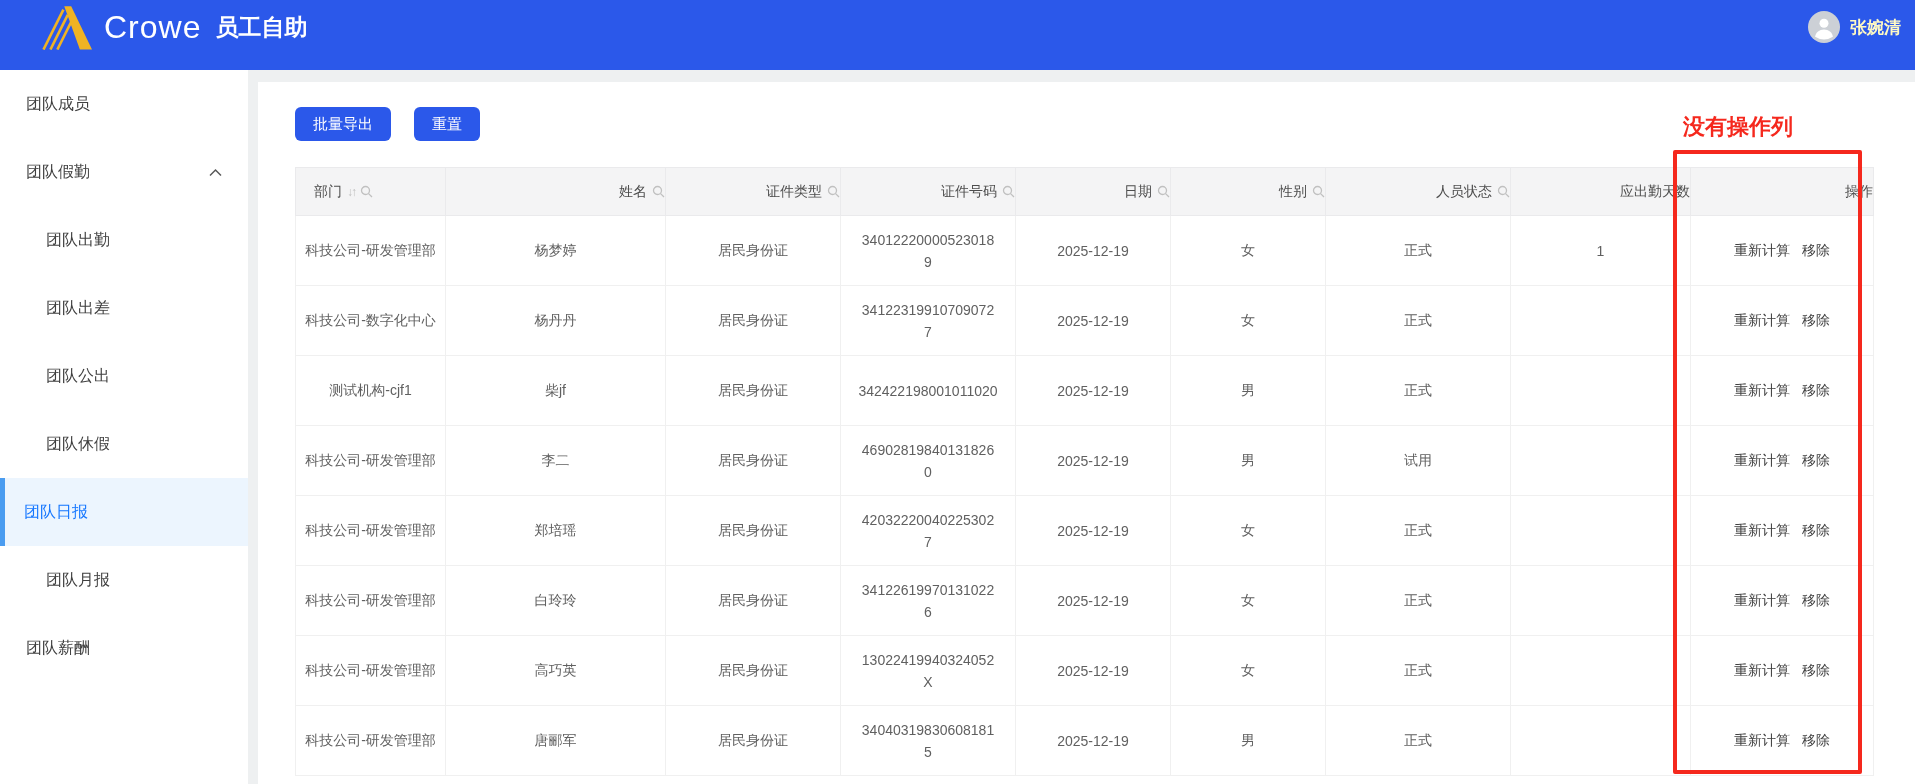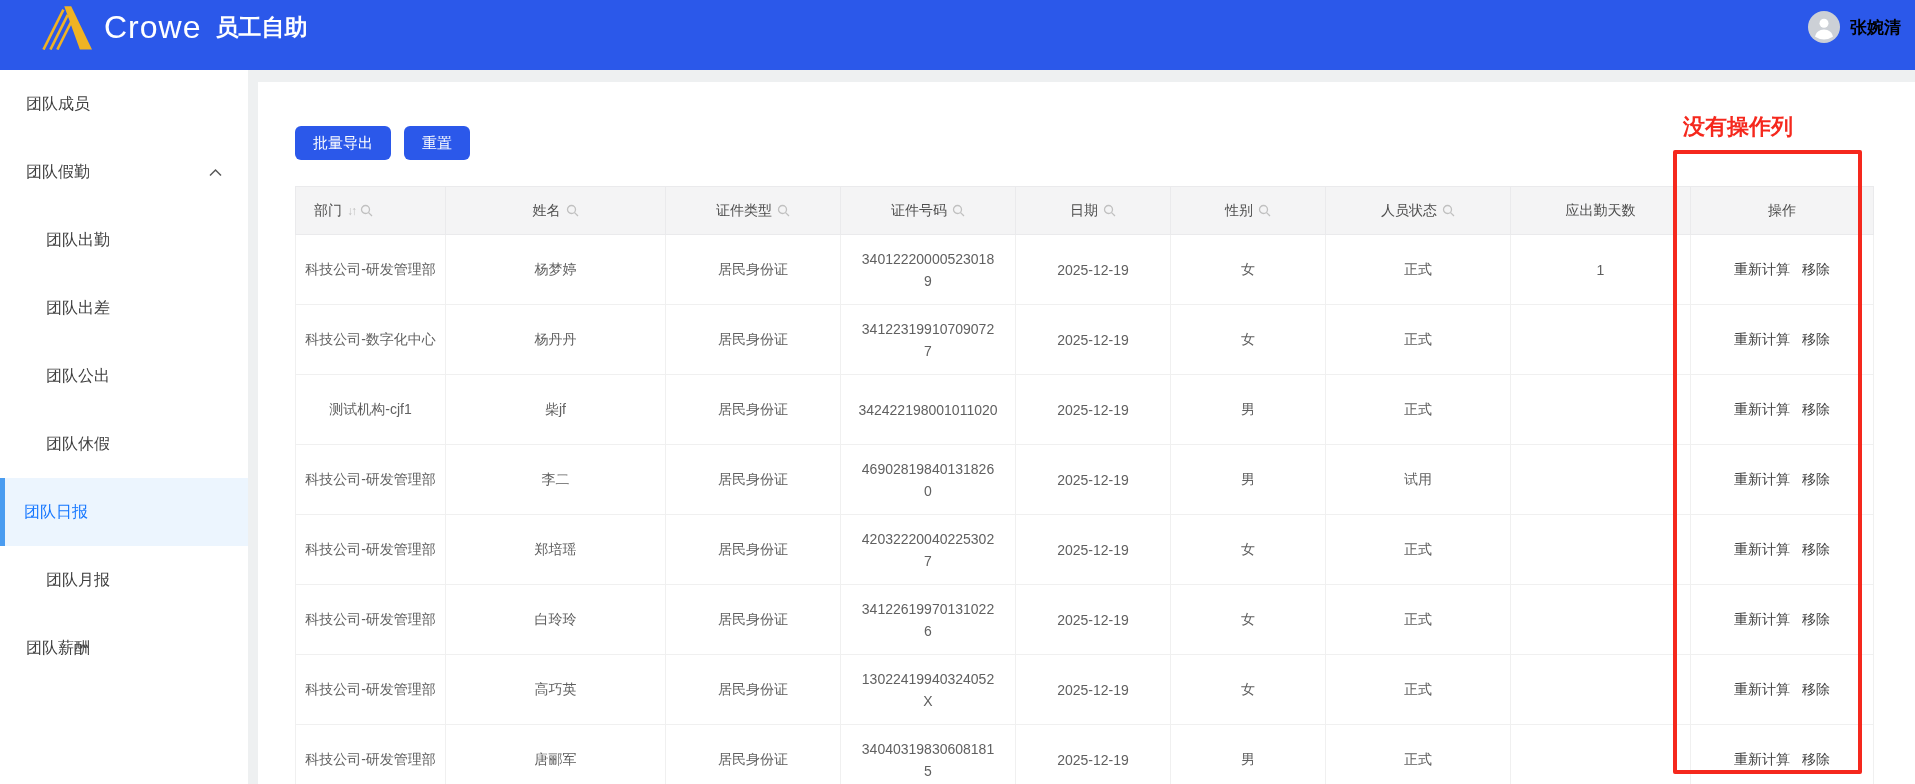--- a/index.html
+++ b/index.html
@@ -11,47 +11,47 @@
             padding:0 14px 16px 40px; }
   .brand { display:flex; align-items:center; flex:0 0 auto; }
   .brand-name { color:#fff; font-size:32px; font-weight:400; letter-spacing:1px; margin-left:12px; }
   .brand-app  { color:#fff; font-size:23px; font-weight:700; margin-left:14px; }
   .topnav { display:flex; gap:40px; margin-left:165px; height:70px; align-items:stretch; }
   .nav-item { color:#fff; font-size:20px; line-height:70px; position:relative;
               cursor:pointer; white-space:nowrap; padding:0 2px; }
   .nav-item.active::after { content:""; position:absolute; left:-6px; right:-6px; bottom:0;
               height:6px; background:#f2ba13; }
   .userbox { margin-left:auto; display:flex; align-items:center; gap:10px;
-             color:#000000; font-size:17px; font-weight:700; cursor:pointer; }
+             color:#fef9c3; font-size:17px; font-weight:700; cursor:pointer; }
 
   
   .shell { display:flex; height:714px;border-radius:15px; }
   .sidebar { width:248px; background:#fff; flex:0 0 auto; }
   .side-item { height:68px; line-height:68px; font-size:16px; color:#404040;
                padding-left:26px; cursor:pointer; position:relative; }
   .side-item.lvl2 { padding-left:46px; }
   .side-item.active { background:#ecf5fe; color:#1677ff; border-left:5px solid #4a9cf0;
                padding-left:19px; }
   .chev { position:absolute; right:26px; top:30px; }
 
   
   .panel { flex:1; background:#fff; margin:12px 0 0 10px; position:relative;
            padding:25px 0 0 37px; }
-  .toolbar { display:flex; gap:13px;margin-top:19px; }
+  .toolbar { display:flex; gap:23px; }
   .btn { height:34px; padding:0 18px; background:#2b58ea; color:#fff; border:none;
          border-radius:6px; font-size:15px; cursor:pointer; }
   .annotation { position:absolute; left:1425px; top:30px; color:#f5281d;
                 font-size:22px; font-weight:700; }
   .red-box { position:absolute; left:1415px; top:68px; width:189px; height:624px;
              border:4px solid #f5281d; border-radius:2px; pointer-events:none; z-index:5; }
 
   
   table.grid { border-collapse:collapse; table-layout:fixed; width:1578px; margin-top:26px; }
   .grid th { height:48px; background:#f4f4f5; font-size:14px; font-weight:500; color:#4d4d4d;
-             border:1px solid #eaeaec; text-align:center; white-space:nowrap; }
+             border:1px solid #eaeaec; text-align:right; white-space:nowrap; }
   .grid th.c0 { text-align:left; padding-left:18px; }
   .grid td { height:70px; border:1px solid #f0f0f0; text-align:center; font-size:14px;
              color:#606060; padding:0 4px; background:#fff; }
   .sorticons { color:#bfbfbf; font-size:12px; margin-left:5px; letter-spacing:-2px; }
   .mag { margin-left:5px; vertical-align:-2px; }
   .idnum { display:inline-block; max-width:140px; word-break:break-all; line-height:22px; }
   a.op { color:#404040; text-decoration:none; margin:0 6px; cursor:pointer; white-space:nowrap; }
 </style>
 </head>
 <body>

